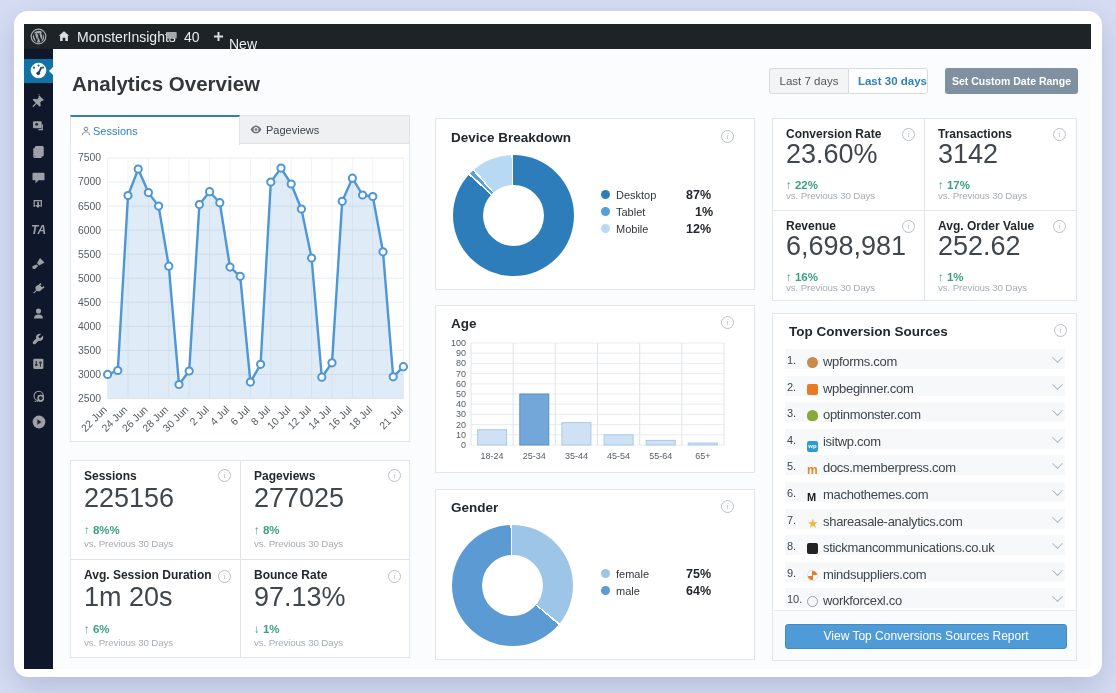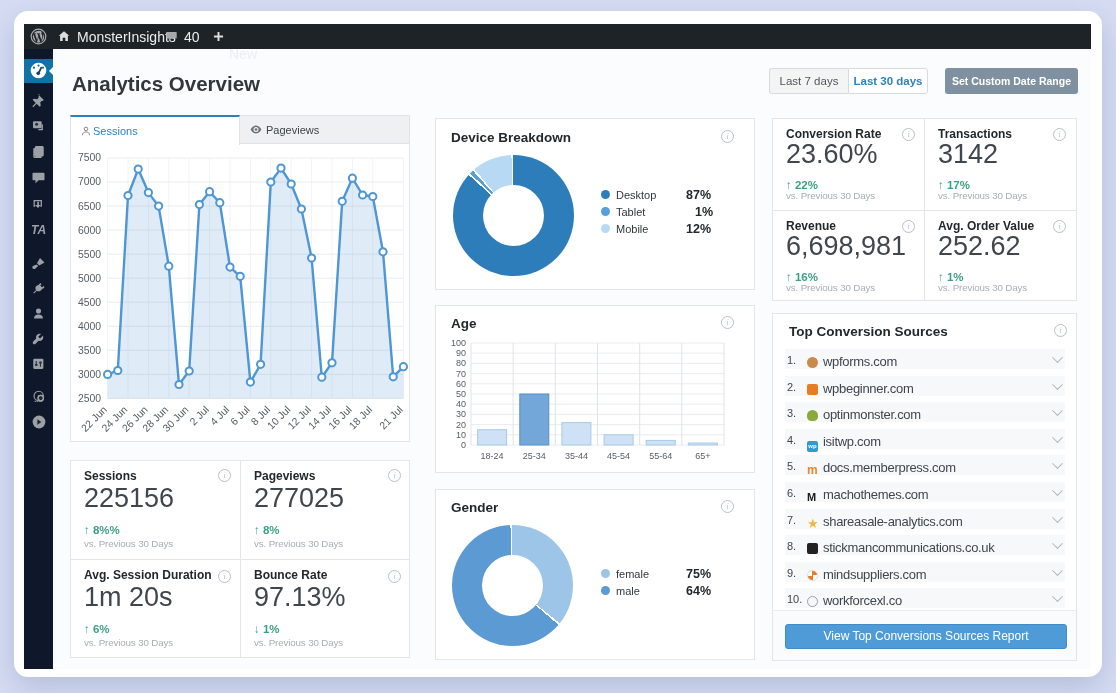--- a/index.html
+++ b/index.html
@@ -8,21 +8,21 @@
 .window { position:absolute; left:14px; top:11px; width:1088px; height:666px; background:#fff; border-radius:14px; box-shadow:0 10px 30px rgba(76,90,140,.25); }
 .adminbar { position:absolute; left:24px; top:24px; width:1067px; height:25px; background:#1d2327; z-index:5; }
 .sidebar { position:absolute; left:24px; top:49px; width:29px; height:620px; background:#0f172a; z-index:4; }
 .content { position:absolute; left:53px; top:49px; width:1038px; height:620px; background:#fbfcfd; }
 .acitem { position:absolute; left:0; top:9.5px; width:29px; height:24px; background:#1173a5; }
 .acarrow { position:absolute; left:21px; top:18px; width:0; height:0; border:4px solid transparent; border-right:4px solid #fbfcfd; }
 .sicon { position:absolute; left:0; width:29px; text-align:center; transform:translateY(-50%); display:flex; align-items:center; justify-content:center; }
 .abtext { color:#ebedef; font-size:14px; }
 .title { position:absolute; left:72px; top:72px; font-size:20.5px; font-weight:bold; color:#32373c; letter-spacing:0; }
 .btn7 { position:absolute; left:769px; top:68px; width:79px; height:26px; background:#f3f4f4; border:1px solid #d7dbdf; border-right:none; border-radius:3px 0 0 3px; color:#50575e; font-size:11.5px; text-align:center; line-height:24px; }
-.btn30 { position:absolute; left:848px; top:68px; width:80px; height:26px; background:#fff; border:1px solid #d7dbdf; border-radius:0 3px 3px 0; color:#2e80be; font-weight:bold; font-size:11.5px; text-align:center; line-height:24px; }
+.btn30 { position:absolute; left:848px; top:68px; width:80px; height:26px; background:#fff; border:1px solid #d7dbdf; border-radius:0 3px 3px 0; color:#2e80be; font-weight:bold; font-size:11.5px; text-align:right; line-height:24px; }
 .btncustom { position:absolute; left:945px; top:68px; width:133px; height:26px; background:#7f90a0; border-radius:3px; color:#fff; font-weight:bold; font-size:10.5px; text-align:center; line-height:26px; }
 .card { position:absolute; background:#fff; border:1px solid #e2e6e9; }
 .tabbar { position:absolute; left:70px; top:115px; width:340px; height:29px; background:#eef0f2; border:1px solid #dfe3e6; border-bottom:1px solid #dfe3e6; }
 .tabsess { position:absolute; left:70px; top:115px; width:170px; height:30px; background:#fff; border-top:2px solid #2e80be; border-left:1px solid #dfe3e6; border-right:1px solid #dfe3e6; color:#2e80be; font-size:11px; line-height:28px; padding-left:22px; }
 .tabpv { position:absolute; left:266px; top:115px; color:#3c434a; font-size:11px; line-height:30px; }
 .axlab { font-size:10.4px; fill:#565d64; }
 .axlab2 { font-size:9px; fill:#565d64; }
 .ktitle { font-size:12px; font-weight:bold; color:#23282d; white-space:nowrap; }
 .kval { font-size:27px; font-weight:normal; color:#40464d; letter-spacing:0; }
 .kdelta { font-size:11.5px; font-weight:bold; color:#3ba183; }
@@ -54,21 +54,21 @@
       <path d="M10 2L2 9h2v8h4v-5h4v5h4V9h2z"></path>
     </svg>
   <span class="abtext abs" style="left:53px;top:5px">MonsterInsights</span>
   <svg class="abs" style="left:141px;top:6px" width="13" height="13" viewBox="0 0 20 20" fill="#a7aaad">
       <path d="M3 3h14c.55 0 1 .45 1 1v8c0 .55-.45 1-1 1h-7l-4 4v-4H3c-.55 0-1-.45-1-1V4c0-.55.45-1 1-1z"></path>
     </svg>
   <span class="abtext abs" style="left:160px;top:5px">40</span>
   <svg class="abs" style="left:188px;top:6px" width="13" height="13" viewBox="0 0 20 20" fill="#dcdee0">
       <path d="M8.5 3h3v5.5H17v3h-5.5V17h-3v-5.5H3v-3h5.5z"></path>
     </svg>
-  <span class="abtext abs" style="left:205px;top:22px">New</span>
+  <span class="abtext abs" style="left:205px;top:12px">New</span>
 </div>
 <div class="sidebar">
   <div class="acitem">
       <div style="display:flex;align-items:center;justify-content:center;height:100%">
         <svg width="19" height="19" viewBox="0 0 20 20">
 <circle cx="10" cy="10" r="8.2" fill="#fff"></circle>
 <circle cx="5.2" cy="7" r="1.2" fill="#1173a5"></circle>
 <circle cx="10" cy="4.8" r="1.2" fill="#1173a5"></circle>
 <circle cx="14.8" cy="7" r="1.2" fill="#1173a5"></circle>
 <path d="M12.8 7 Q11.4 10.6 10 12.6" stroke="#1d3f63" stroke-width="1.8" fill="none" stroke-linecap="round"></path>

